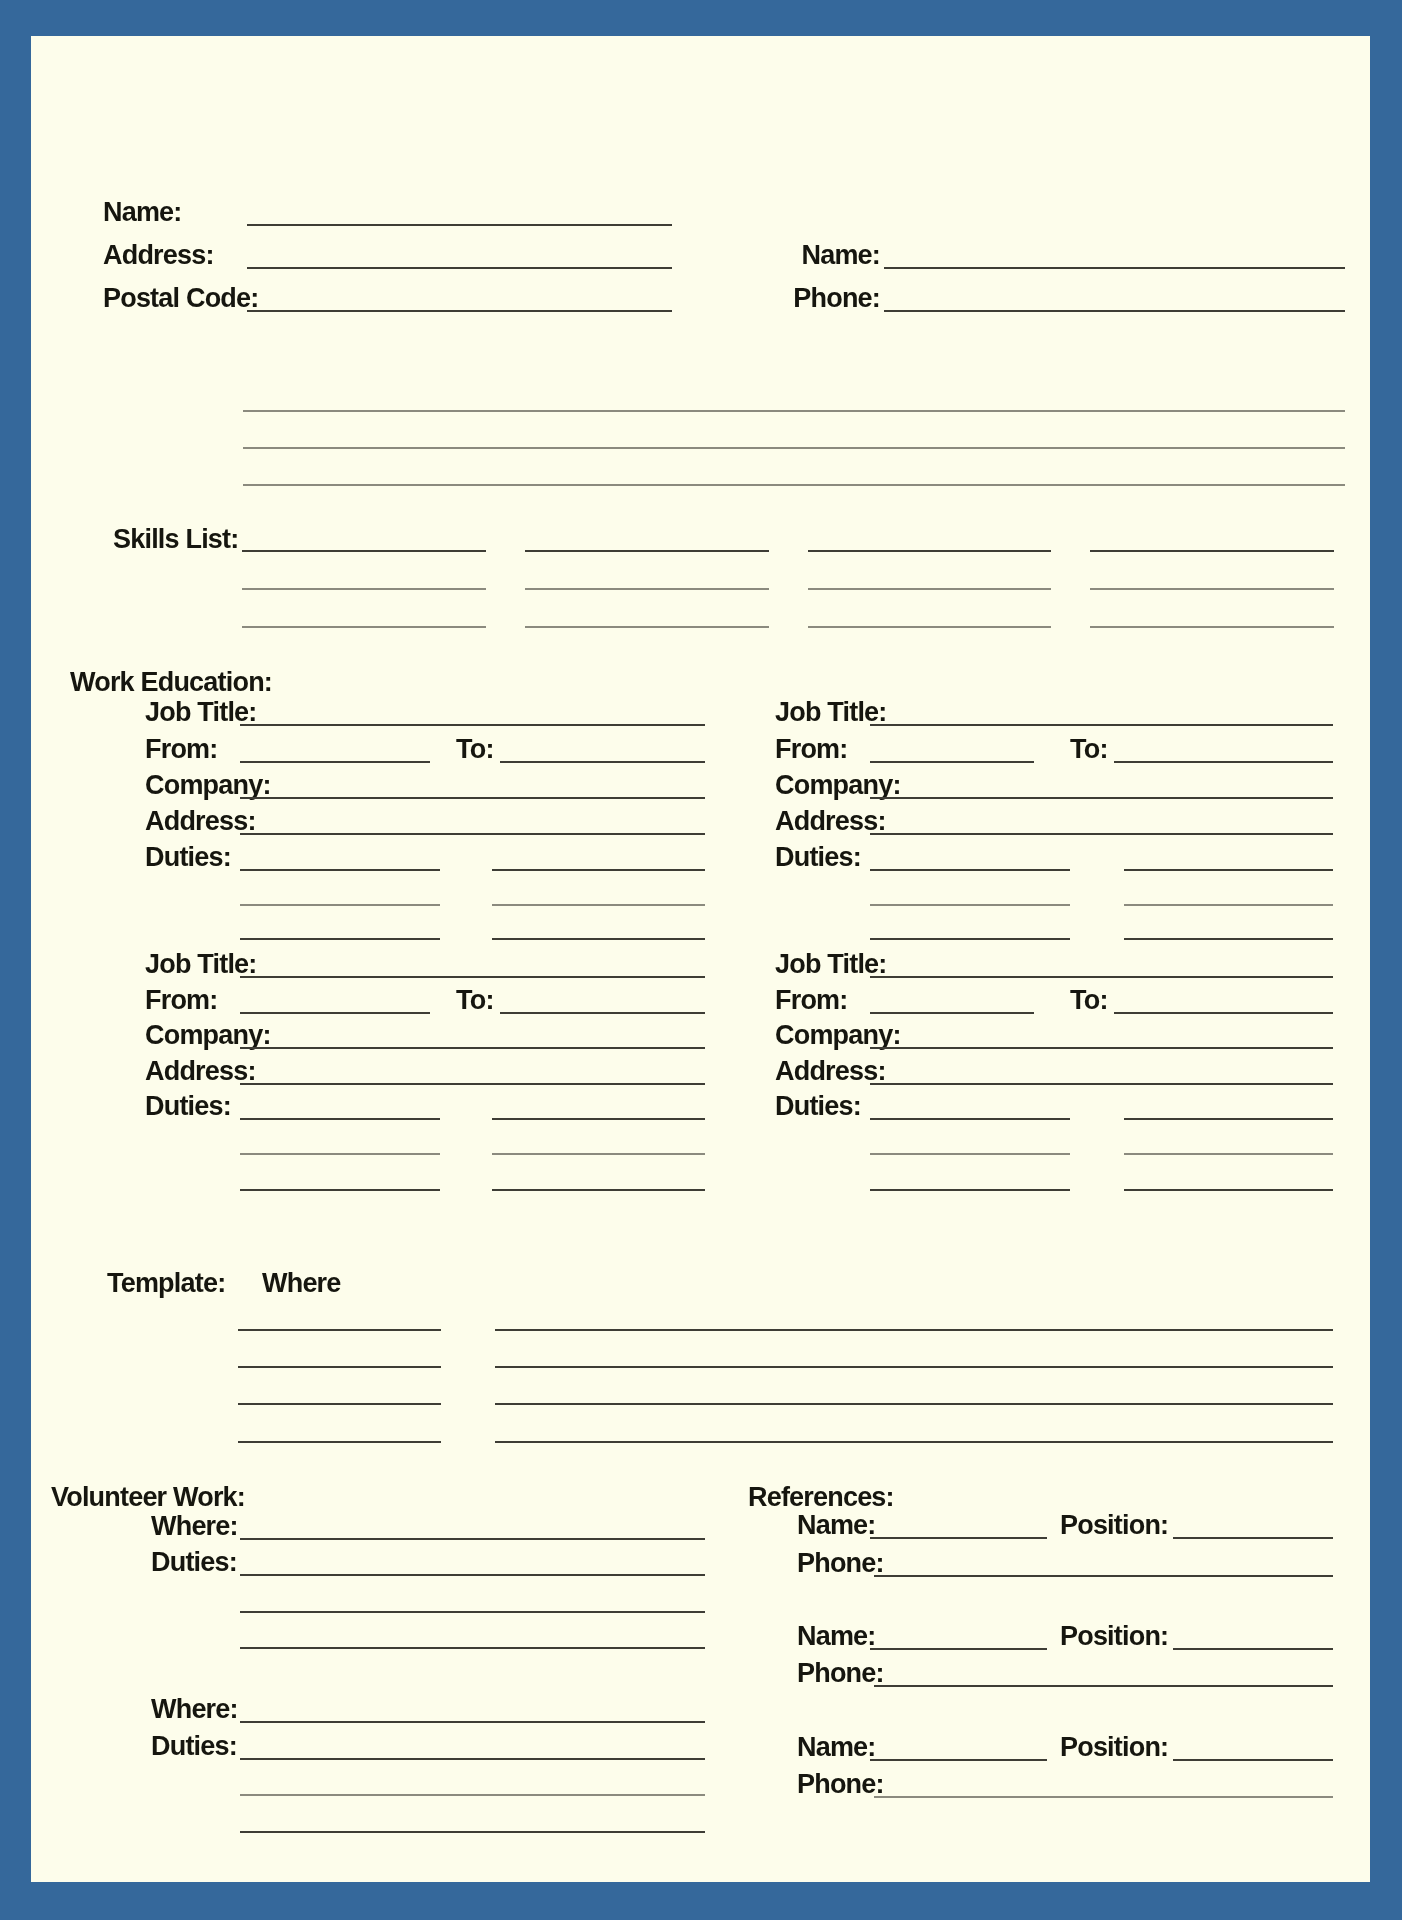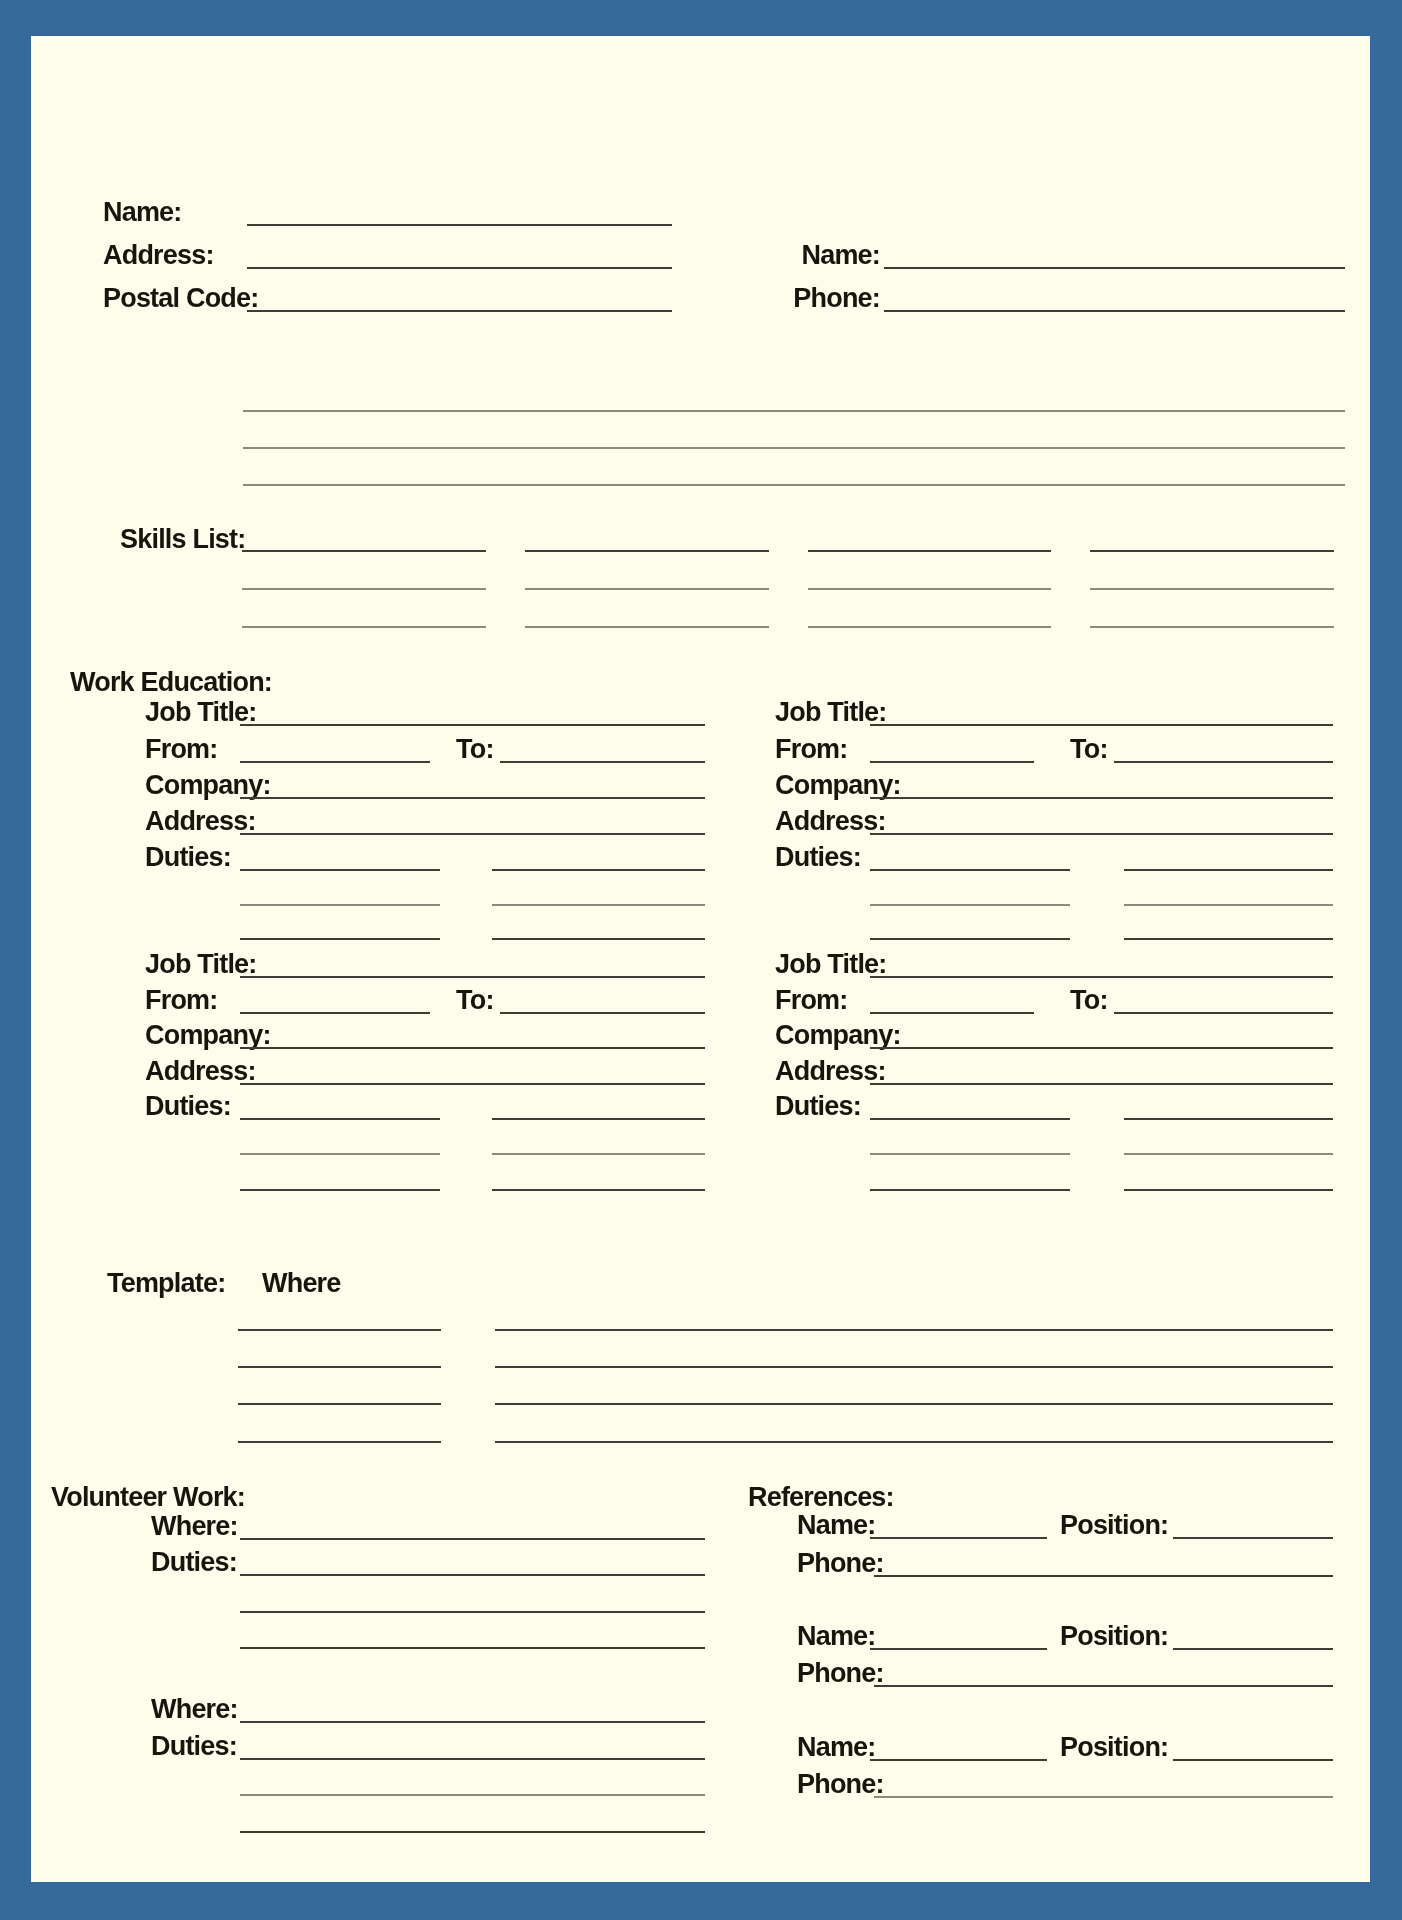--- a/index.html
+++ b/index.html
@@ -62,21 +62,21 @@
   <div class="row" style="left:212px;right:25px;top:343px">
       <div class="ln lt"></div>
     </div>
   <div class="row" style="left:212px;right:25px;top:380px">
       <div class="ln lt"></div>
     </div>
   <div class="row" style="left:212px;right:25px;top:417px">
       <div class="ln lt"></div>
     </div>
 
-  <div class="lbl" style="position:absolute;left:89px;top:488px">Skills List:</div>
+  <div class="lbl" style="position:absolute;left:82px;top:488px">Skills List:</div>
   <div class="row" style="left:211px;right:36px;top:483px;gap:39px">
     <div class="ln"></div>
       <div class="ln"></div>
       <div class="ln"></div>
       <div class="ln"></div>
   </div>
   <div class="row" style="left:211px;right:36px;top:521px;gap:39px">
     <div class="ln lt"></div>
       <div class="ln lt"></div>
       <div class="ln lt"></div>

